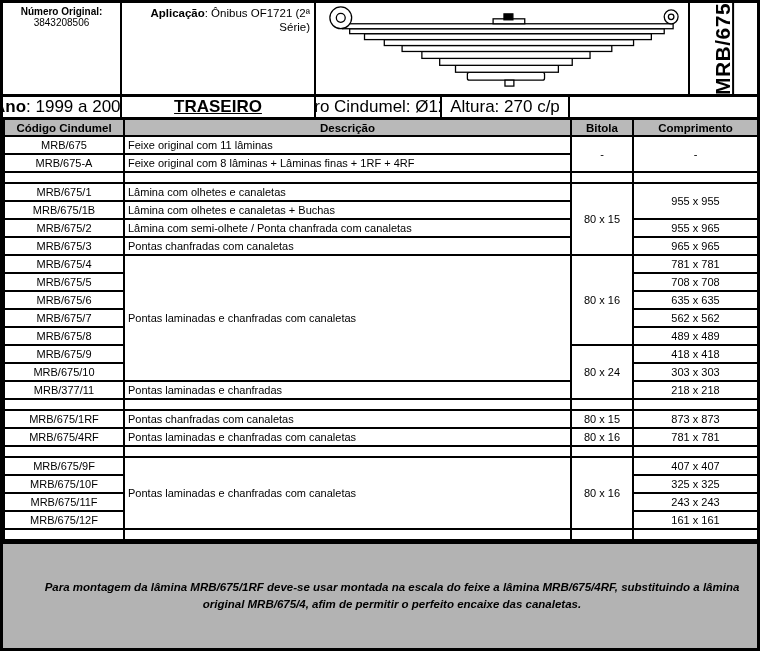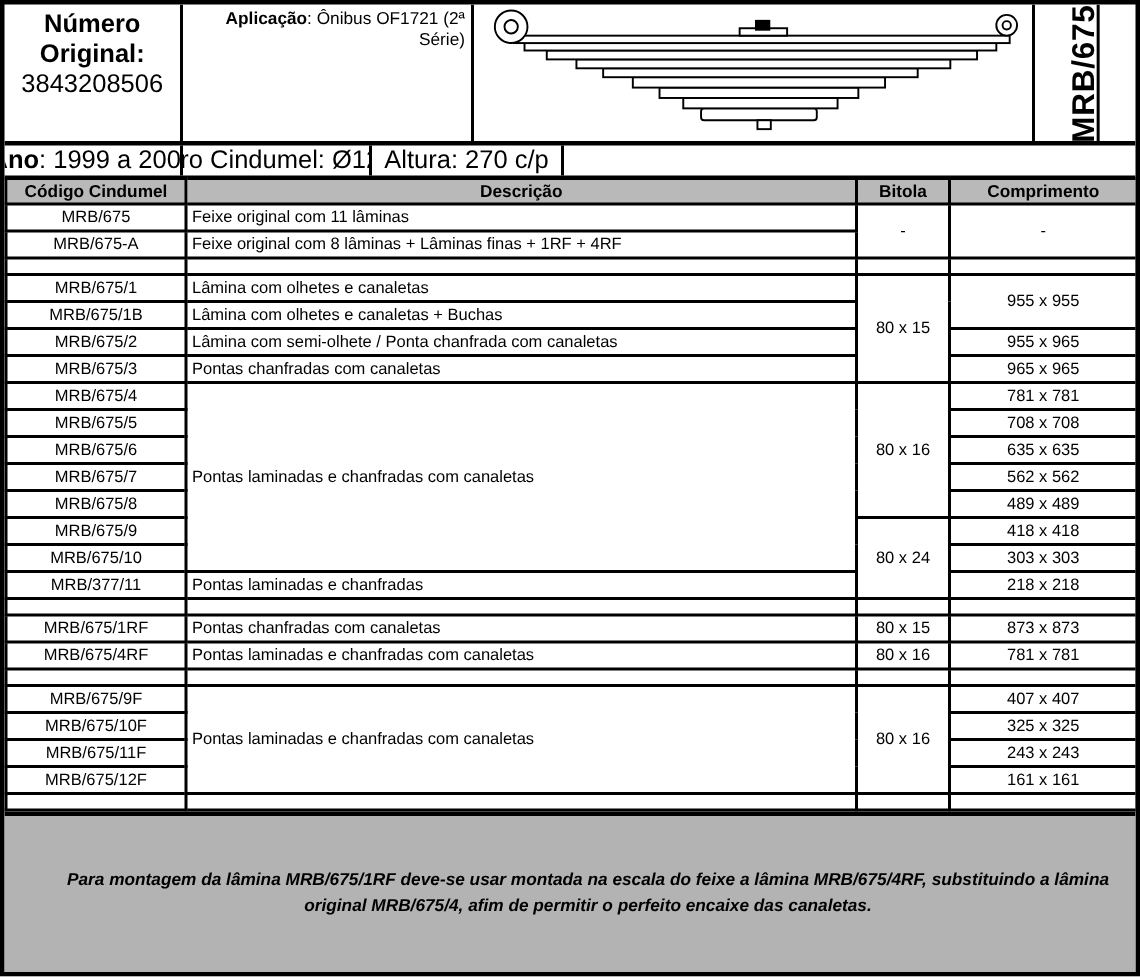--- a/index.html
+++ b/index.html
@@ -9,21 +9,21 @@
     width:760px; height:651px;
     background:#fff; color:#000;
     border:3px solid #000;
     font-family:"Liberation Sans", sans-serif;
     display:flex; flex-direction:column;
     overflow:hidden;
   }
   
   .top-block { display:flex; height:94px; border-bottom:3px solid #000; flex:0 0 auto; }
   .tcell { border-right:2px solid #000; overflow:hidden;text-align:right; }
-  .cell-numero { width:119px; text-align:center; font-size:17px; padding-top:3px; }
+  .cell-numero { width:119px; text-align:center; font-size:10px; padding-top:3px; }
   .cell-numero .lbl { font-weight:bold; display:block; }
   .cell-aplicacao { width:194px; font-size:11.5px; padding:3px 4px; line-height:1.25; }
   .cell-aplicacao .lbl { font-weight:bold; }
   .cell-drawing { flex:1 1 auto; position:relative; }
   .cell-drawing svg { display:block; width:100%; height:100%; }
   .cell-model { width:67px; border-right:none; display:flex; align-items:center; justify-content:center; }
   .cell-model .vtext {
     transform:rotate(-90deg);
     font-weight:bold; font-size:21px; letter-spacing:0.5px;
     text-decoration:underline; white-space:nowrap;
@@ -98,20 +98,21 @@
     <div class="tcell cell-model">
       <span class="vtext">MRB/675</span>
     </div>
   </div>
 
   <div class="specs-row">
     <div class="scell s-ano">
       <span class="lbl">Ano</span>
         <span>: 1999 a 2001</span>
     </div>
+    <div class="scell s-pos">TRASEIRO</div>
     <div class="scell s-furo">Furo Cindumel: Ø12,5</div>
     <div class="scell s-alt">Altura: 270 c/p</div>
     <div class="scell s-empty last"></div>
   </div>
 
   <table>
     <colgroup>
       <col style="width:120px">
         <col style="width:447px">
         <col style="width:62px">

